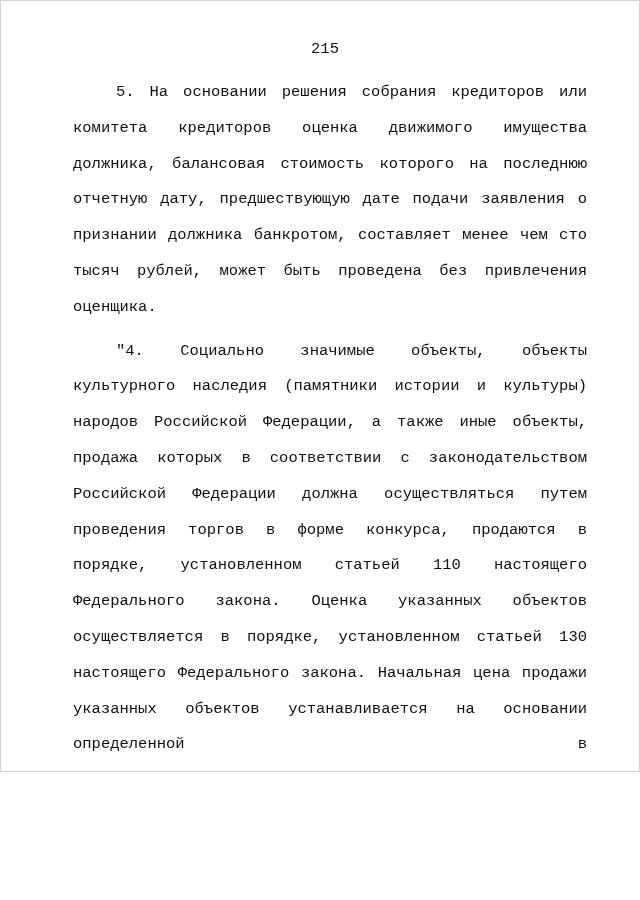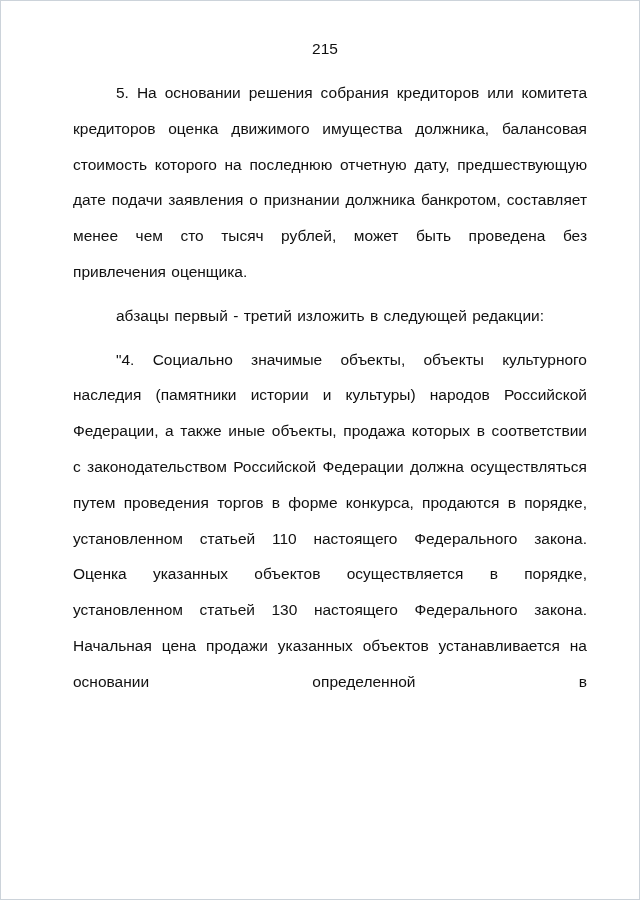--- a/index.html
+++ b/index.html
@@ -2,25 +2,25 @@
 <html><head>
 <meta charset="utf-8">
 <style>
   html, body {
     margin: 0;
     padding: 0;
     background: #ffffff;
   }
   .page {
     width: 640px;
-    height: 900px;
+    height: 772px;
     box-sizing: border-box;
     background: #ffffff;
     border: 1px solid #ccd3da;
-    font-family: Liberation Sans, sans-serif;
+    font-family: Liberation Mono, monospace;
     color: #101010;
     font-size: 15.5px;
     padding: 38px 44px 0 64px;
     overflow: hidden;
     position: relative;
   }
   .page-number {
     text-align: center;
     font-size: 15.5px;
     line-height: 20px;
@@ -45,16 +45,15 @@
 
 <div class="page">
   <div class="page-number">215</div>
 
   <p class="para">5. На основании решения собрания кредиторов или комитета кредиторов оценка движимого имущества должника, балансовая стоимость которого на последнюю отчетную дату, предшествующую  дате подачи заявления о признании должника банкротом, составляет менее чем сто тысяч рублей, может быть проведена без привлечения оценщика.</p>
 
 
 
 
 
-  <p class="para">абзацы первый - третий изложить в следующей редакции:</p>
 
   <p class="para continued">"4. Социально значимые объекты, объекты культурного наследия (памятники истории и культуры) народов Российской Федерации, а также иные объекты, продажа которых в соответствии с законодательством Российской Федерации должна осуществляться путем проведения торгов в форме конкурса, продаются в порядке, установленном статьей 110 настоящего Федерального закона. Оценка указанных объектов осуществляется в порядке, установленном статьей 130 настоящего Федерального закона. Начальная цена продажи указанных объектов устанавливается на основании определенной в</p>
 </div>
 
 </body></html>

